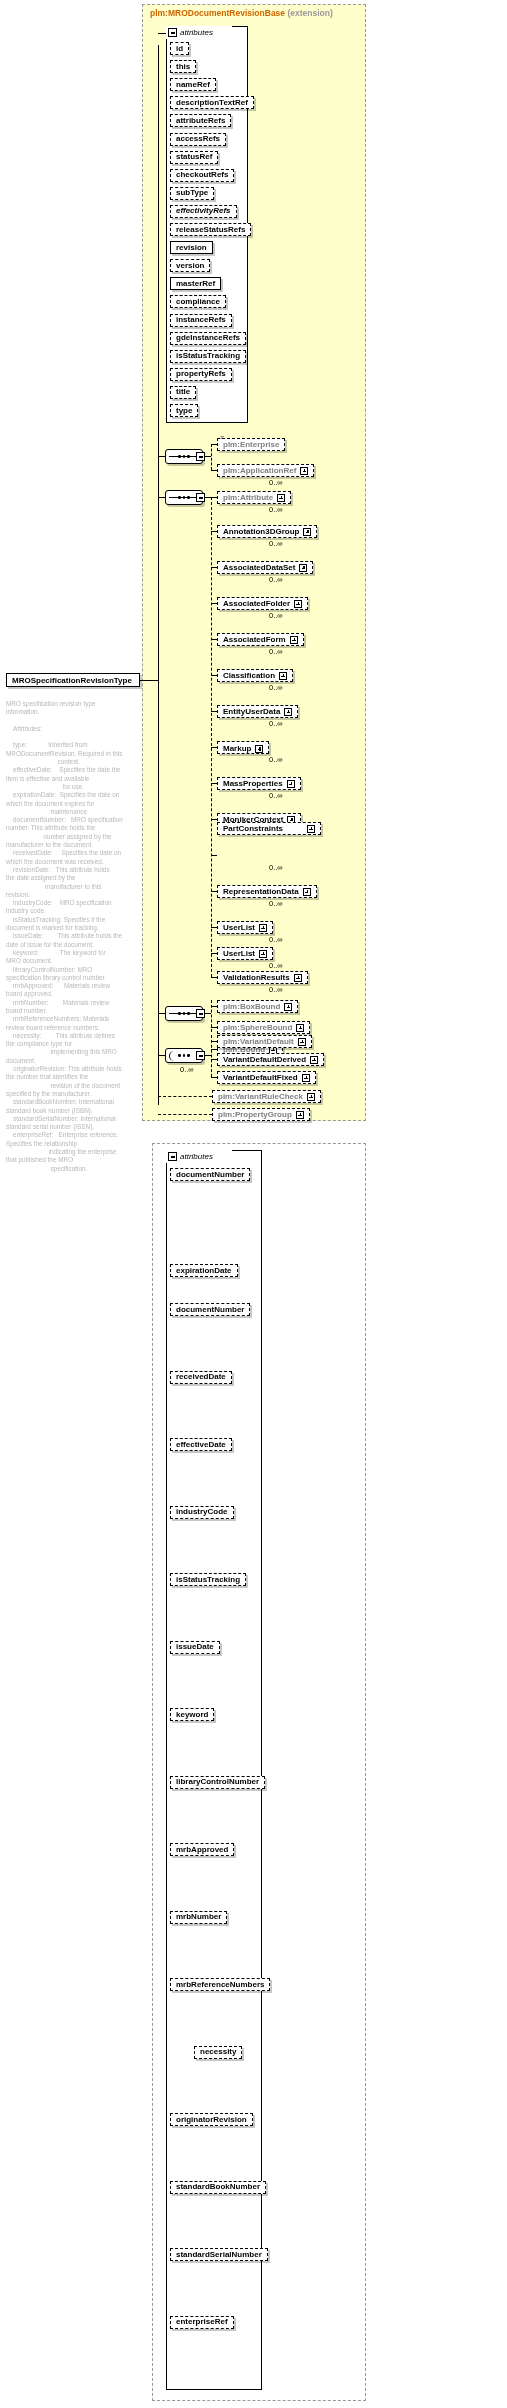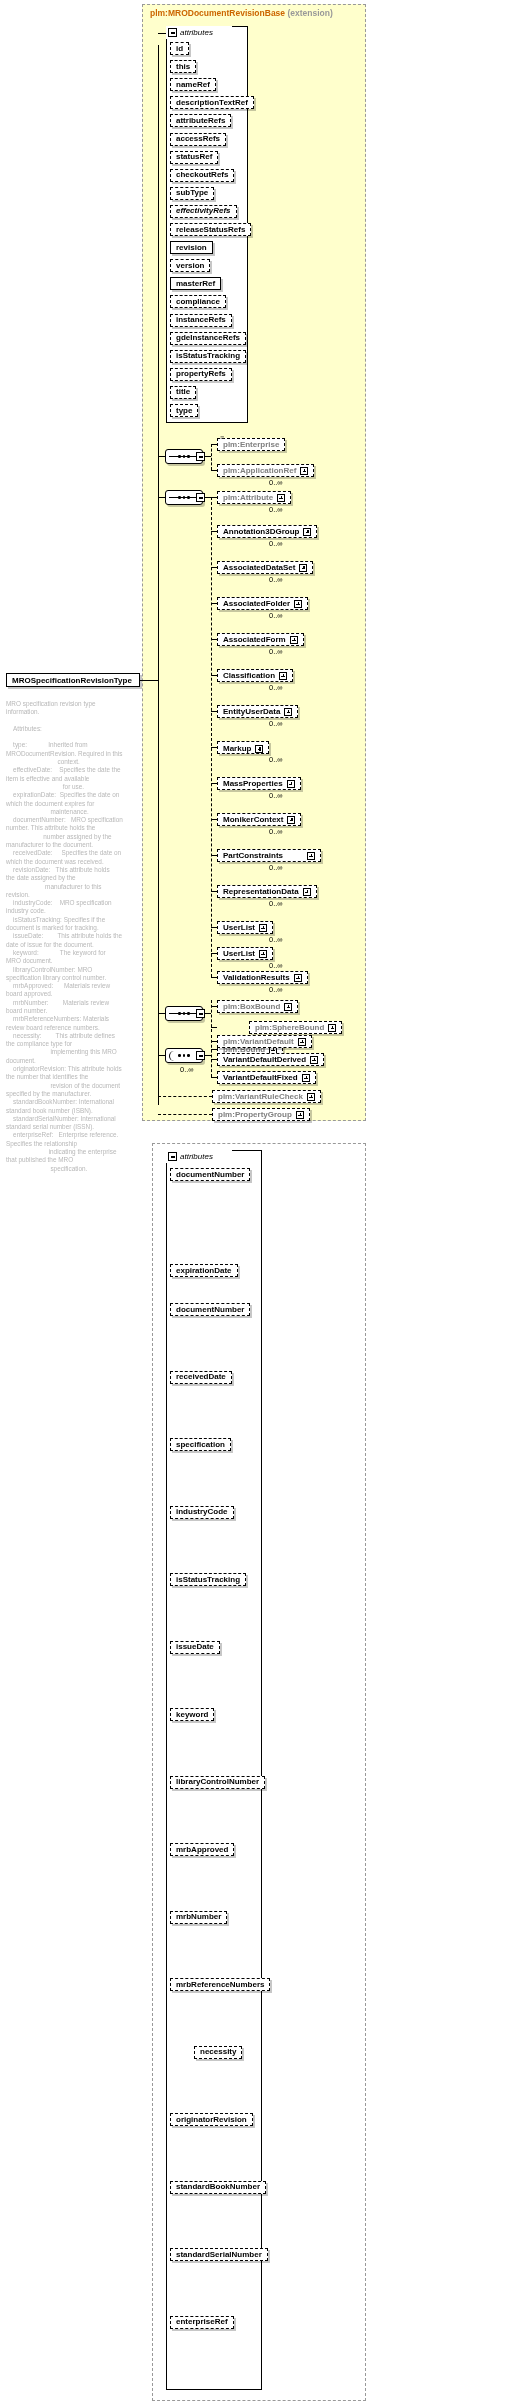--- a/index.html
+++ b/index.html
@@ -396,21 +396,21 @@
         <span class="expand"></span>
       </div>
       <div class="ln-h dash" style="left: 211px; top: 783px; width: 6px;"></div>
       <div class="occ" style="left: 269px; top: 791px;">0..∞</div>
       <div class="node optional" style="left: 217px; top: 813px;">
         <span class="nd-label">MonikerContext</span>
         <span class="expand"></span>
       </div>
       <div class="ln-h dash" style="left: 211px; top: 819px; width: 6px;"></div>
       <div class="occ" style="left: 269px; top: 827px;">0..∞</div>
-      <div class="node optional" style="left: 217px; top: 849px; gap: 20px;">
+      <div class="node optional" style="left: 217px; top: 822px; gap: 20px;">
         <span class="nd-label">PartConstraints</span>
         <span class="expand"></span>
       </div>
       <div class="ln-h dash" style="left: 211px; top: 855px; width: 6px;"></div>
       <div class="occ" style="left: 269px; top: 863px;">0..∞</div>
       <div class="node optional" style="left: 217px; top: 885px;">
         <span class="nd-label">RepresentationData</span>
         <span class="expand"></span>
       </div>
       <div class="ln-h dash" style="left: 211px; top: 891px; width: 6px;"></div>
@@ -446,21 +446,21 @@
   </div>
   <div class="connector-toggle" style="left:196px; top:1009px;"></div>
   <div class="ln-h dash" style="left:205px; top:1013px; width:6px;"></div>
   <div class="ln-v dash" style="left:211px; top:1000px; height:32px;"></div>
   <div id="seq3nodes">
       <div class="node optional ns" style="left: 217px; top: 1000px;">
         <span class="nd-label">plm:BoxBound</span>
         <span class="expand"></span>
       </div>
       <div class="ln-h dash" style="left: 211px; top: 1006px; width: 6px;"></div>
-      <div class="node optional ns" style="left: 217px; top: 1021px; margin-left: 32px;">
+      <div class="node optional ns" style="left: 217px; top: 1021px;">
         <span class="nd-label">plm:SphereBound</span>
         <span class="expand"></span>
       </div>
       <div class="ln-h dash" style="left: 211px; top: 1027px; width: 6px;"></div>
       <div class="node optional ns" style="left: 217px; top: 1043px;">
         <span class="nd-label">plm:Bound</span>
         <span class="expand"></span>
       </div>
       <div class="ln-h dash" style="left: 211px; top: 1049px; width: 6px;"></div>
     </div>
@@ -527,21 +527,21 @@
       <div class="ln-h" style="left: 166px; top: 1241.5px; width: 4px; background: transparent;"></div>
       <div class="node optional" style="left: 170px; top: 1303px;">
         <span class="nd-label">documentNumber</span>
       </div>
       <div class="ln-h" style="left: 166px; top: 1309px; width: 4px; background: transparent;"></div>
       <div class="node optional" style="left: 170px; top: 1370.5px;">
         <span class="nd-label">receivedDate</span>
       </div>
       <div class="ln-h" style="left: 166px; top: 1376.5px; width: 4px; background: transparent;"></div>
       <div class="node optional" style="left: 170px; top: 1438px;">
-        <span class="nd-label">specification</span>
+        <span class="nd-label">effectiveDate</span>
       </div>
       <div class="ln-h" style="left: 166px; top: 1444px; width: 4px; background: transparent;"></div>
       <div class="node optional" style="left: 170px; top: 1505.5px;">
         <span class="nd-label">industryCode</span>
       </div>
       <div class="ln-h" style="left: 166px; top: 1511.5px; width: 4px; background: transparent;"></div>
       <div class="node optional" style="left: 170px; top: 1573px;">
         <span class="nd-label">isStatusTracking</span>
       </div>
       <div class="ln-h" style="left: 166px; top: 1579px; width: 4px; background: transparent;"></div>

